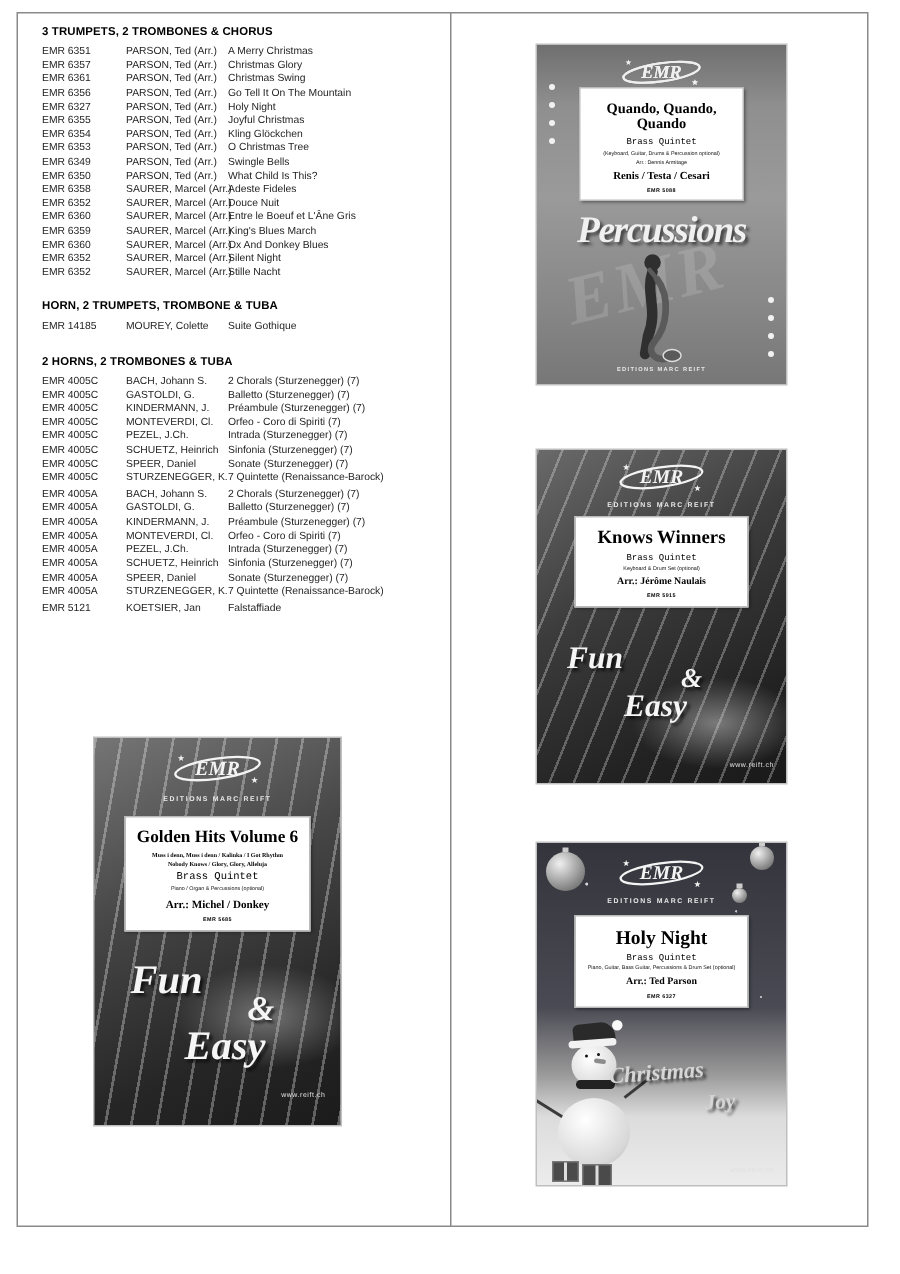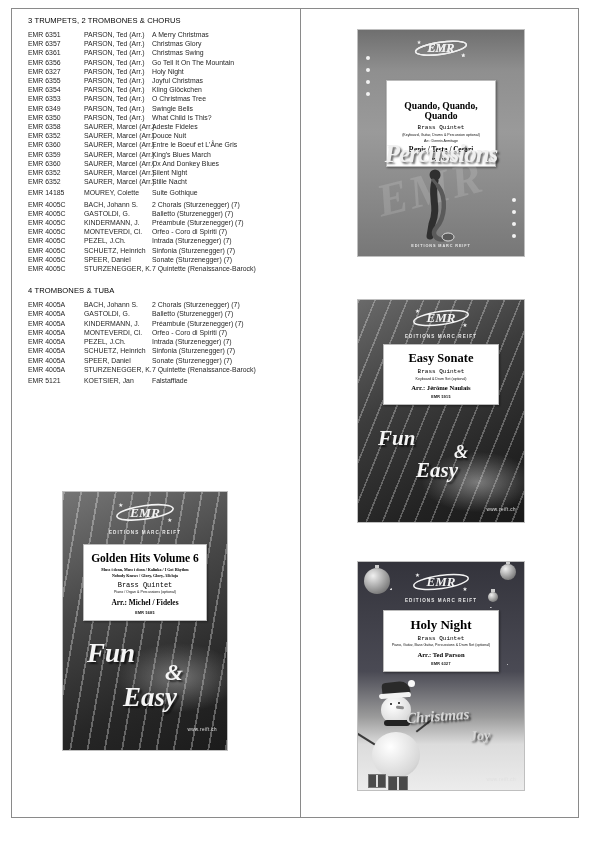--- a/index.html
+++ b/index.html
@@ -6,21 +6,21 @@
   body{
     width:600px;height:849px;position:relative;background:#ffffff;
     font-family:"Liberation Sans", sans-serif;color:#1a1a1a;overflow:hidden;
   }
   .page-border{position:absolute;left:11px;top:8px;width:566px;height:808px;border:1px solid #8a8a8a;}
   .column-divider{position:absolute;left:300px;top:8px;height:810px;border-left:1px solid #8a8a8a;}
 
   
   .catalog{position:absolute;left:28px;top:16px;width:264px;}
   .catalog-section{margin:0 0 2px 0;}
-  .section-title{font-weight:normal;font-size:7.6px;line-height:9px;margin:13px 0 5px 0;color:#000;letter-spacing:.1px;}
+  .section-title{font-weight:bold;font-size:7.6px;line-height:9px;margin:13px 0 5px 0;color:#000;letter-spacing:.1px;}
   .catalog-section:first-child .section-title{margin-top:0;}
   .catalog-row{display:grid;grid-template-columns:56px 68px 1fr;font-size:6.9px;line-height:9.2px;white-space:nowrap;color:#1f1f1f;}
   .catalog-row span{overflow:visible;}
 
   
   .cover{position:absolute;overflow:hidden;box-shadow:0 0 0 1px rgba(0,0,0,.25);}
   .emr-logo{position:absolute;left:50%;transform:translateX(-50%);color:#f4f4f4;}
   .emr-logo svg{display:block;width:100%;height:auto;}
   .editions{position:absolute;left:0;right:0;text-align:center;font-size:4.6px;letter-spacing:1.1px;color:#e8e8e8;font-weight:bold;}
   .cover-box{position:absolute;left:50%;transform:translateX(-50%);background:#fff;border:1px solid #bbb;text-align:center;color:#000;box-shadow:1px 1px 2px rgba(0,0,0,.4);}
@@ -34,21 +34,21 @@
   .website{position:absolute;font-size:4.6px;color:#e0e0e0;letter-spacing:.4px;}
 
   
   #cover-jazz{left:358px;top:30px;width:166px;height:226px;
     background:linear-gradient(180deg,#6f6f6f 0%,#8f8f8f 18%,#9a9a9a 45%,#858585 80%,#777 100%);}
   .spine-dots{position:absolute;display:flex;flex-direction:column;gap:8px;}
   .spine-dots .dot{width:4px;height:4px;border-radius:50%;background:#f2f2f2;}
   #jazz-dots-left{left:8px;top:26px;}
   #jazz-dots-right{right:8px;bottom:18px;}
   #cover-jazz .emr-logo{top:7px;width:56px;}
-  #jazz-box{top:50px;width:102px;padding:20px 3px 4px;}
+  #jazz-box{top:28px;width:102px;padding:9px 3px 4px;}
   #jazz-box .cover-title{font-size:9.6px;}
   .jazz-series{position:absolute;left:0;right:0;top:110px;text-align:center;
     font-family:"Liberation Serif", serif;font-style:italic;font-weight:bold;font-size:25px;
     color:#f0f0f0;text-shadow:2px 2px 2px rgba(20,20,20,.6);letter-spacing:-1px;}
   .ghost-emr{position:absolute;top:132px;left:18px;font-family:"Liberation Serif", serif;
     font-style:italic;font-weight:bold;font-size:46px;color:rgba(255,255,255,.14);transform:rotate(-14deg);letter-spacing:2px;}
   .sax-figure{position:absolute;left:50%;top:136px;transform:translateX(-58%);}
   #jazz-bottom-logo{top:auto;bottom:16px;width:34px;color:#efefef;}
   #jazz-editions{bottom:8px;font-size:3.8px;letter-spacing:.9px;}
 
@@ -210,27 +210,29 @@
         <span class="col-composer">SAURER, Marcel (Arr.)</span>
         <span class="col-title">Silent Night</span>
       </div>
       <div class="catalog-row">
         <span class="col-code">EMR 6352</span>
         <span class="col-composer">SAURER, Marcel (Arr.)</span>
         <span class="col-title">Stille Nacht</span>
       </div>
     </div>
     <div class="catalog-section">
+      <div class="section-title">HORN, 2 TRUMPETS, TROMBONE &amp; TUBA</div>
       <div class="catalog-row">
         <span class="col-code">EMR 14185</span>
         <span class="col-composer">MOUREY, Colette</span>
         <span class="col-title">Suite Gothique</span>
       </div>
     </div>
     <div class="catalog-section">
+      <div class="section-title">2 HORNS, 2 TROMBONES &amp; TUBA</div>
       <div class="catalog-row">
         <span class="col-code">EMR 4005C</span>
         <span class="col-composer">BACH, Johann S.</span>
         <span class="col-title">2 Chorals (Sturzenegger) (7)</span>
       </div>
       <div class="catalog-row">
         <span class="col-code">EMR 4005C</span>
         <span class="col-composer">GASTOLDI, G.</span>
         <span class="col-title">Balletto (Sturzenegger) (7)</span>
       </div>
@@ -259,21 +261,20 @@
         <span class="col-composer">SPEER, Daniel</span>
         <span class="col-title">Sonate (Sturzenegger) (7)</span>
       </div>
       <div class="catalog-row">
         <span class="col-code">EMR 4005C</span>
         <span class="col-composer">STURZENEGGER, K.</span>
         <span class="col-title">7 Quintette (Renaissance-Barock)</span>
       </div>
     </div>
     <div class="catalog-section">
-      <div class="section-title">4 TROMBONES &amp; TUBA</div>
       <div class="catalog-row">
         <span class="col-code">EMR 4005A</span>
         <span class="col-composer">BACH, Johann S.</span>
         <span class="col-title">2 Chorals (Sturzenegger) (7)</span>
       </div>
       <div class="catalog-row">
         <span class="col-code">EMR 4005A</span>
         <span class="col-composer">GASTOLDI, G.</span>
         <span class="col-title">Balletto (Sturzenegger) (7)</span>
       </div>
@@ -371,21 +372,21 @@
   <div class="emr-logo">
     <svg viewBox="0 0 120 44">
       <ellipse cx="60" cy="24" rx="55" ry="13" transform="rotate(-8 60 24)" fill="none" stroke="currentColor" stroke-width="3"></ellipse>
       <text x="8" y="14" font-size="11" fill="currentColor">★</text>
       <text x="60" y="32" text-anchor="middle" font-size="26" font-weight="bold" font-style="italic" font-family="Liberation Serif, serif" fill="currentColor">EMR</text>
       <text x="103" y="42" font-size="11" fill="currentColor">★</text>
     </svg>
   </div>
   <div class="editions" id="easy-editions">EDITIONS MARC REIFT</div>
   <div class="cover-box" id="easy-box">
-    <div class="cover-title">Easy Sonate</div>
+    <div class="cover-title">Knows Winners</div>
     <div class="cover-ensemble">Brass Quintet</div>
     <div class="cover-instr">Keyboard &amp; Drum Set (optional)</div>
     <div class="cover-arr">Arr.: Jérôme Naulais</div>
     <div class="cover-code">EMR 5915</div>
   </div>
   <div class="series-word fw1">Fun</div>
   <div class="series-word fw-amp">&amp;</div>
   <div class="series-word fw2">Easy</div>
   <div class="website" id="easy-web">www.reift.ch</div>
 </div>
@@ -445,20 +446,20 @@
       <text x="103" y="42" font-size="11" fill="currentColor">★</text>
     </svg>
   </div>
   <div class="editions" id="gold-editions">EDITIONS MARC REIFT</div>
   <div class="cover-box" id="gold-box">
     <div class="cover-title">Golden Hits Volume 6</div>
     <div class="cover-tunes">Muss i denn, Muss i denn / Kalinka / I Got Rhythm</div>
     <div class="cover-tunes" style="margin-top:0;">Nobody Knows / Glory, Glory, Alleluja</div>
     <div class="cover-ensemble" style="font-size:7px;">Brass Quintet</div>
     <div class="cover-instr">Piano / Organ &amp; Percussions (optional)</div>
-    <div class="cover-arr" style="font-size:7.4px;">Arr.: Michel / Fideles</div>
+    <div class="cover-arr" style="font-size:7.4px;">Arr.: Michel / Donkey</div>
     <div class="cover-code">EMR 5685</div>
   </div>
   <div class="series-word fw1">Fun</div>
   <div class="series-word fw-amp">&amp;</div>
   <div class="series-word fw2">Easy</div>
   <div class="website" id="gold-web">www.reift.ch</div>
 </div>
 
 </body></html>

